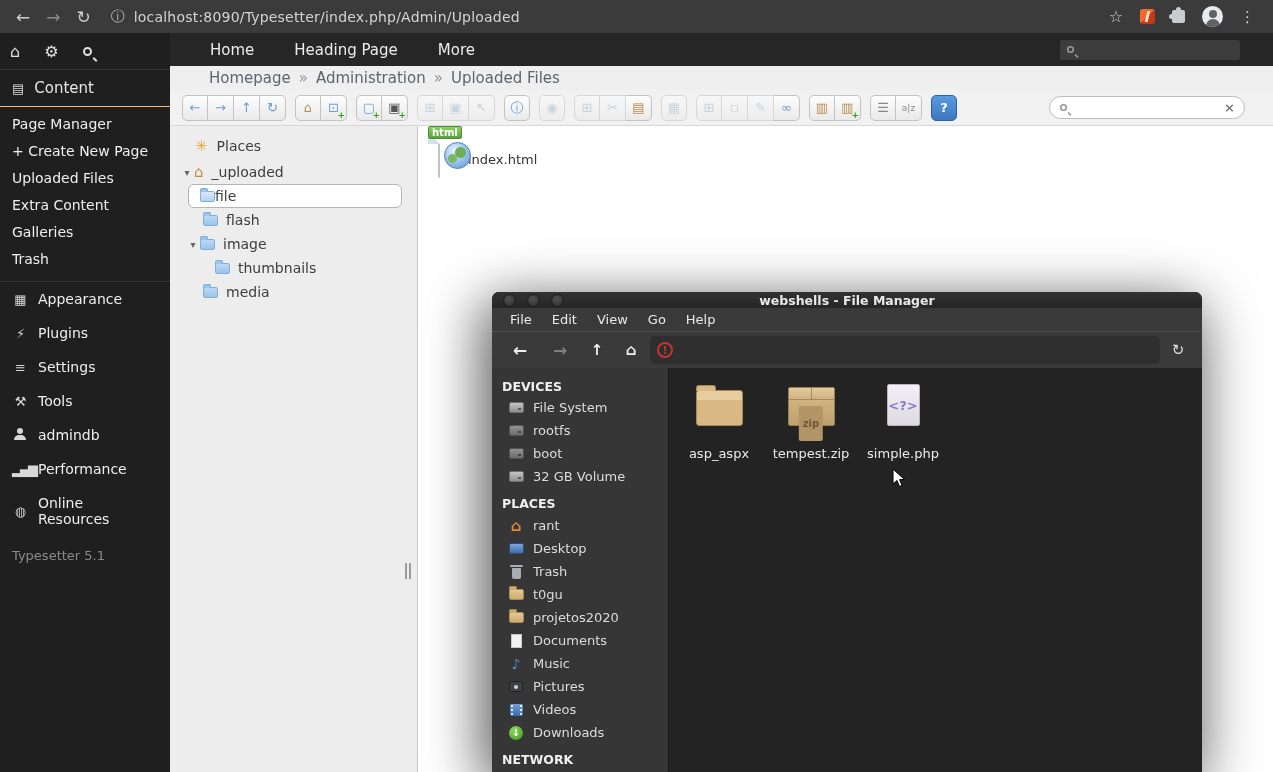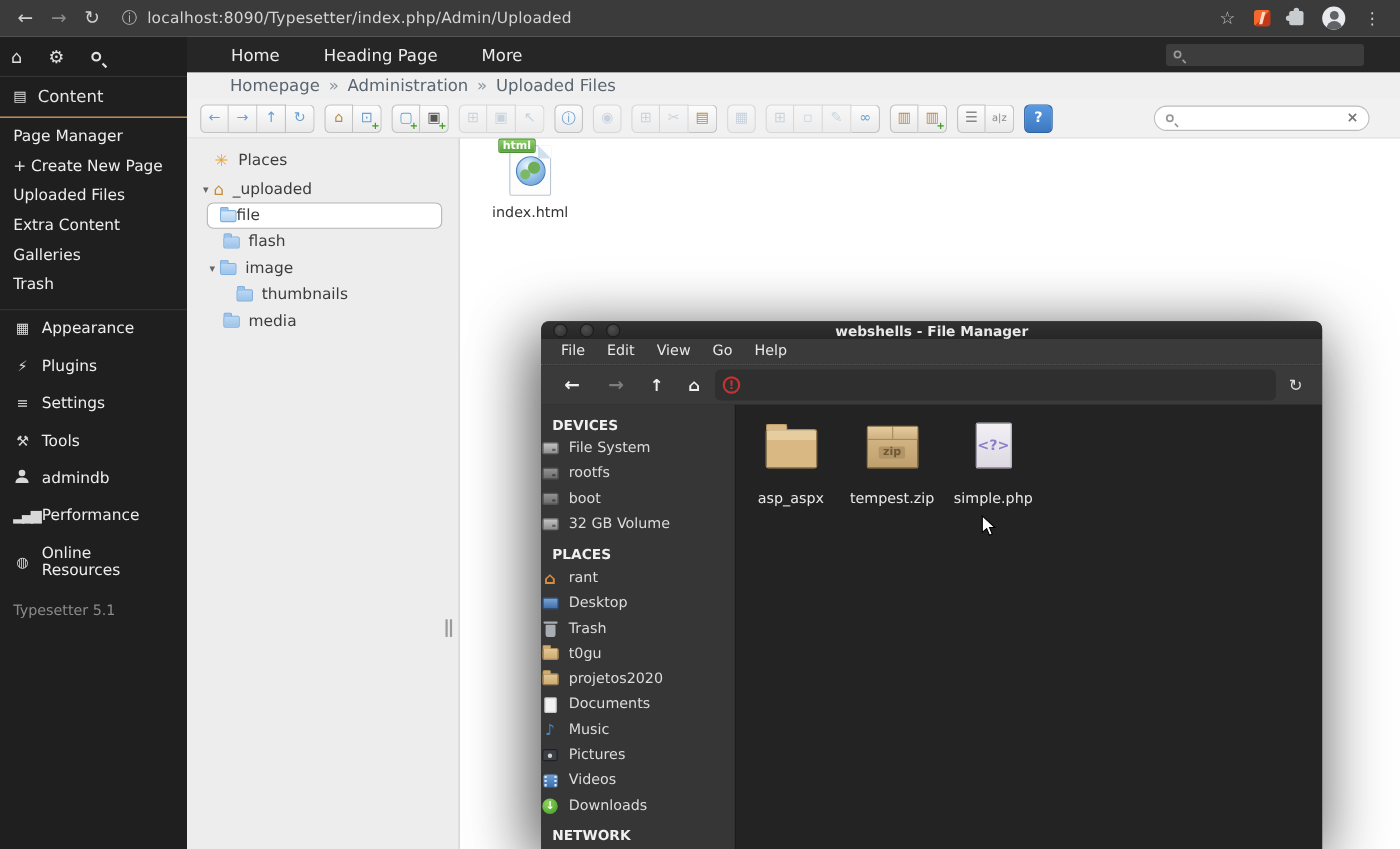--- a/index.html
+++ b/index.html
@@ -92,21 +92,21 @@
   .home-ic { color:#c98b3f; font-size:15px; }
   .fold { width:15px; height:11px; background:linear-gradient(#bcd8f4,#9cc3ea); border:1px solid #7fafdd; border-radius:2px; position:relative; display:inline-block; }
   .fold::before { content:""; position:absolute; left:-1px; top:-4px; width:6px; height:3px; background:#9cc3ea; border:1px solid #7fafdd; border-bottom:none; border-radius:2px 2px 0 0; }
   .fold.open { background:linear-gradient(#d7e9fa,#b3d4f2); }
   .fold.tan { background:linear-gradient(#e2c795,#cfab70); border-color:#ab8a55; }
   .fold.tan::before { background:#cfab70; border-color:#ab8a55; }
   .sel-row { margin:0 15px 0 18px; height:24px; background:#fff; border:1px solid #b5b5b5; border-radius:6px; display:flex; align-items:center; padding-left:11px; }
   .grip { position:absolute; right:4px; top:437px; width:8px; height:16px; display:flex; gap:2px; cursor:col-resize; }
   .grip i { width:2px; height:16px; background:#9a9a9a; }
   .canvas { flex:1; background:#fff; position:relative; }
-  .file-item { position:absolute; left:20px; top:6px; width:88px; display:flex; flex-direction:column; align-items:center; cursor:default; }
+  .file-item { position:absolute; left:20px; top:6px; width:88px; display:flex; flex-direction:row; align-items:center; cursor:default;gap:28px; }
   .html-page { width:38px; height:46px; background:#fdfdfd; border:1px solid #b9c6d2; border-radius:2px; position:relative; }
   .html-page::before { content:""; position:absolute; right:-1px; top:-1px; border-style:solid; border-width:0 12px 12px 0; border-color:#fff #fff #cfe0ee #cfe0ee; }
   .globe { position:absolute; left:5px; top:9px; width:27px; height:27px; border-radius:50%;
     background:
       radial-gradient(circle at 62% 38%, #6fae57 0 5px, transparent 6px),
       radial-gradient(circle at 30% 62%, #7cb964 0 4px, transparent 5px),
       radial-gradient(circle at 38% 30%, #eaf4fc 0%, #9ec7ee 45%, #5e97d0 100%);
     border:1px solid #4b7fb6; }
   .html-badge { position:absolute; left:-11px; top:-7px; background:linear-gradient(#8ed06a,#58a33c); border:1px solid #4c8f33; color:#fff; font-size:10px; font-weight:bold; padding:0 3px; border-radius:2px; }
   .file-item .flabel { margin-top:8px; font-size:13px; color:#333; }
@@ -123,21 +123,21 @@
   .fm-nav { width:36px; text-align:center; font-size:17px; font-weight:bold; color:#efefef; cursor:default; }
   .fm-nav.dis { color:#7d7d7d; }
   .fm-nav.sm { width:30px; font-size:15px; }
   .pathbar { flex:1; height:28px; background:#2f2f2f; border-radius:5px; display:flex; align-items:center; padding:0 7px; }
   .alert-ic { width:16px; height:16px; border:2px solid #c3342e; border-radius:50%; color:#c3342e; font-weight:bold; font-size:11px; line-height:13px; text-align:center; }
   .fm-reload { width:28px; text-align:center; color:#ddd; font-size:15px; cursor:default; }
   .fm-body { flex:1; display:flex; min-height:0; }
   .fm-side { width:177px; background:#363636; border-right:1px solid #1a1a1a; color:#dcdcdc; font-size:13px; padding-top:8px; overflow:hidden; flex-shrink:0; }
   .fm-head { font-weight:bold; color:#f0f0f0; font-size:12.5px; padding:3px 10px; height:20px; }
   .fm-head.gap { margin-top:2px; padding-top:6px; height:24px; }
-  .fm-item { height:23px; display:flex; align-items:center; gap:9px; cursor:default; }
+  .fm-item { height:23px; display:flex; align-items:center; gap:9px; padding-left:16px; cursor:default; }
   .fm-item .mi { width:16px; display:flex; justify-content:center; flex-shrink:0; }
   .drive-ic { width:15px; height:11px; border-radius:2px; background:linear-gradient(#c4c4c4,#8f8f8f); border:1px solid #6f6f6f; position:relative; }
   .drive-ic.dim { filter:brightness(.75); }
   .drive-ic::after { content:""; position:absolute; right:2px; bottom:2px; width:3px; height:2px; background:#5c5c5c; }
   .fm-home-ic { color:#d98b3f; font-size:15px; font-weight:bold; }
   .desk-ic { width:15px; height:11px; background:linear-gradient(#7aa7d8,#3f6ea8); border:1px solid #2c4f7c; border-radius:2px; }
   .trash-ic { width:9px; height:11px; background:#a8adb3; border-radius:1px 1px 2px 2px; position:relative; margin-top:3px; }
   .trash-ic::before { content:""; position:absolute; left:-2px; top:-3px; width:13px; height:2px; background:#a8adb3; border-radius:1px; }
   .doc-ic { width:11px; height:14px; background:#f2f2f2; border-radius:1px; box-shadow:inset 0 0 0 1px #c9c9c9; }
   .music-ic { color:#4a8fd4; font-size:14px; }
@@ -150,21 +150,21 @@
   .fm-main { flex:1; background:#232323; position:relative; }
   .fm-files { position:absolute; left:10px; top:12px; display:flex; gap:12px; }
   .fm-file { width:80px; display:flex; flex-direction:column; align-items:center; cursor:default; }
   .fm-file .icwrap { height:46px; display:flex; align-items:flex-end; justify-content:center; }
   .fm-file .name { margin-top:20px; font-size:13px; color:#e9e9e9; }
   .fold-big { width:47px; height:36px; background:linear-gradient(#e6cda0 0 26%, #d9b884 27% 100%); border:1px solid #a8875a; border-radius:3px; position:relative; }
   .fold-big::before { content:""; position:absolute; left:-1px; top:-6px; width:18px; height:5px; background:#d9b884; border:1px solid #a8875a; border-bottom:none; border-radius:3px 3px 0 0; }
   .zip-box { width:47px; height:39px; background:linear-gradient(#d9bd8e,#bf9f6c); border:1px solid #9c7e4e; border-radius:2px; position:relative; }
   .zip-box::before { content:""; position:absolute; left:0; right:0; top:0; height:11px; background:linear-gradient(#e4cc9e,#cfb183); border-bottom:1px solid #a8895c; }
   .zip-box::after { content:""; position:absolute; left:50%; top:0; width:1px; height:11px; background:#a8895c; }
-  .zip-label { position:absolute; left:50%; transform:translateX(-50%); top:18px; background:#b39467; color:#6e5836; font-size:10px; font-weight:bold; padding:0 4px; border-radius:2px; }
+  .zip-label { position:absolute; left:50%; transform:translateX(-50%); top:18px; background:#b39467; color:#6e5836; font-size:10px; font-weight:bold; padding:12px 4px; border-radius:2px; }
   .php-page { width:33px; height:42px; background:linear-gradient(#f2f0f5,#dcd9e2); border:1px solid #b8b4c0; border-radius:2px; display:flex; align-items:center; justify-content:center; color:#8f7bc7; font-weight:bold; font-size:13px; }
   .cursor { position:absolute; left:223px; top:100px; }
 </style>
 </head>
 <body>
 
 <div class="stage">
 
   <div class="chrome">
     <span class="navic">←</span>

